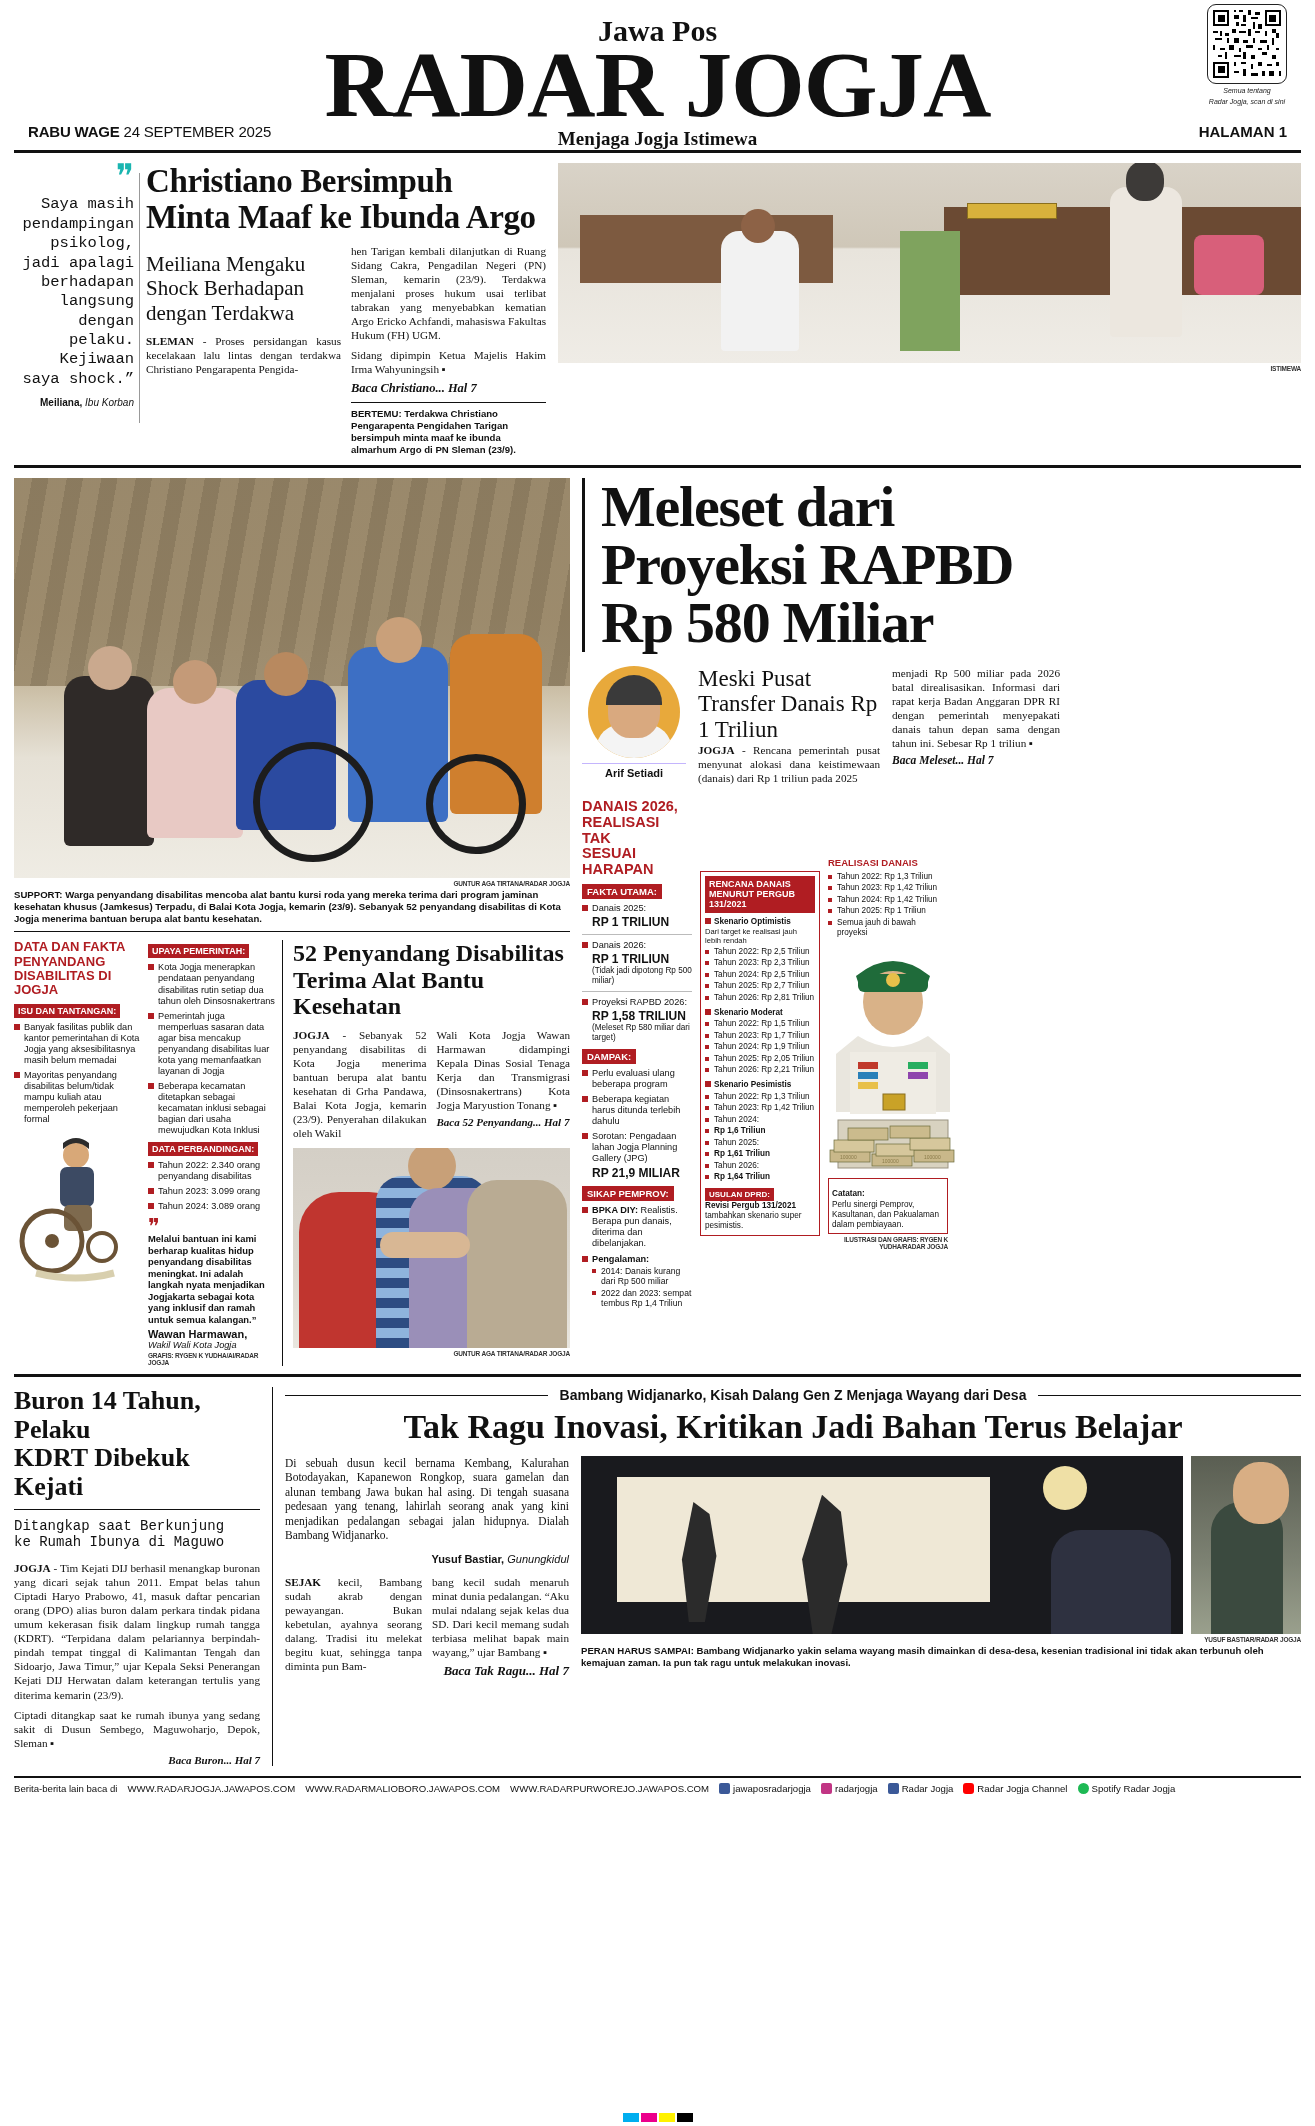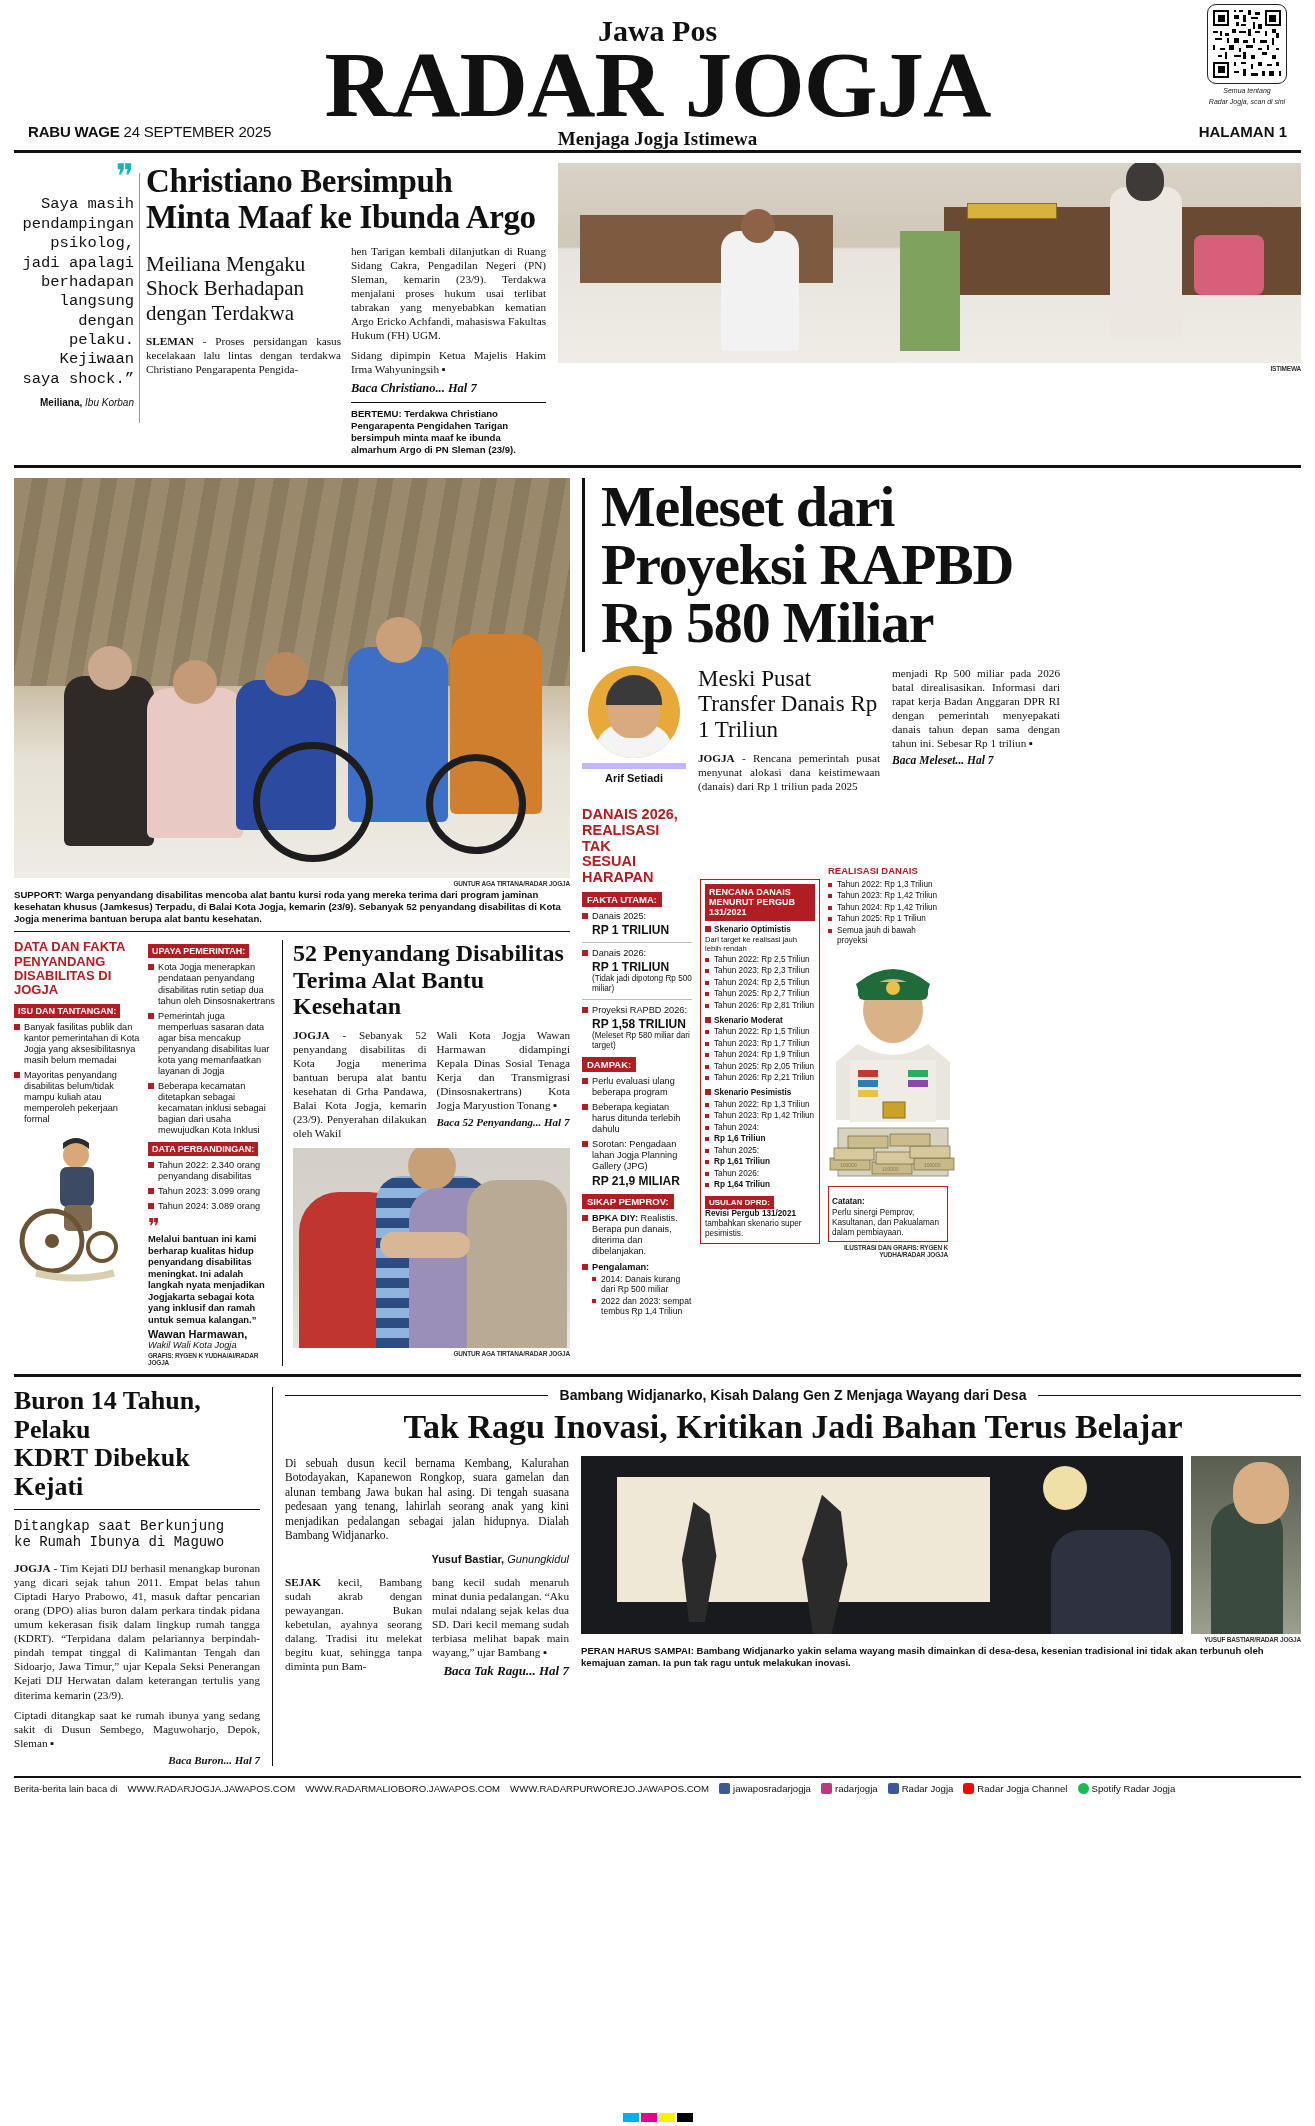--- a/index.html
+++ b/index.html
@@ -144,21 +144,21 @@
     font-family:"Liberation Serif", serif; font-weight:bold;
     font-size: 58px; line-height: 1.0; letter-spacing:-1.2px;
     border-left: 3px solid #111; padding-left: 16px;
   }
   .hl2-body { display:flex; gap:12px; margin-top: 14px; }
   .arif { width: 104px; text-align:center; }
   .arif-circle { width: 92px; height: 92px; border-radius:50%; background:#e8a93b; margin:0 auto; position:relative; overflow:hidden;}
   .arif-circle .head{position:absolute;left:50%;top:16%;transform:translateX(-50%);width:52px;height:58px;border-radius:46% 46% 42% 42%;background:#d9a97f;}
   .arif-circle .hair{position:absolute;left:50%;top:10%;transform:translateX(-50%);width:56px;height:30px;border-radius:28px 28px 0 0;background:#3a3a3a;}
   .arif-circle .body{position:absolute;left:50%;bottom:0;transform:translateX(-50%);width:76px;height:34px;border-radius:26px 26px 0 0;background:#f4f4f4;}
-  .arif-name { font-size: 11px; font-weight: bold; margin-top:5px; border-top:6px solid #c4b5fd; padding-top:3px;}
+  .arif-name { font-size: 11px; font-weight: bold; margin-top:5px; border-top:1px solid #c4b5fd; padding-top:3px;}
   .kicker2 { font-family:"Liberation Serif",serif; font-size: 23px; line-height:1.12; font-weight: normal;}
   .hl2-c2 { width: 182px; }
   .hl2-c3 { width: 168px; }
 
   
   .info-row { display:flex; gap: 8px; margin-top: 14px; align-items: center;}
 
   .danais-col { width: 110px; }
   .danais-head { color:#b01d22; font-weight:bold; font-size:14.5px; line-height:1.08; }
   .tag { background:#b01d22; color:#fff; font-weight:bold; font-size:9.5px; padding:2px 5px; display:inline-block; margin-top:6px;}
@@ -442,21 +442,21 @@
         <div class="arif">
           <div class="arif-circle">
             <div class="body"></div>
             <div class="head"></div>
             <div class="hair"></div>
           </div>
           <div class="arif-name">Arif Setiadi</div>
         </div>
         <div class="hl2-c2">
           <div class="kicker2">Meski Pusat Transfer Danais Rp 1 Triliun</div>
-          <p class="bodytext" style="margin-top:8px">
+          <p class="bodytext" style="margin-top:0">
             <b>JOGJA</b><span> - Rencana pemerintah pusat menyunat alokasi dana keistimewaan (danais) dari Rp 1 triliun pada 2025</span>
           </p>
         </div>
         <div class="hl2-c3">
           <p class="bodytext">menjadi Rp 500 miliar pada 2026 batal direalisasikan. Informasi dari rapat kerja Badan Anggaran DPR RI dengan pemerintah menyepakati danais tahun depan sama dengan tahun ini. Sebesar Rp 1 triliun ▪</p>
           <div class="readmore" style="font-size:11.5px">Baca Meleset... Hal 7</div>
         </div>
       </div>
 
       <div class="info-row">

